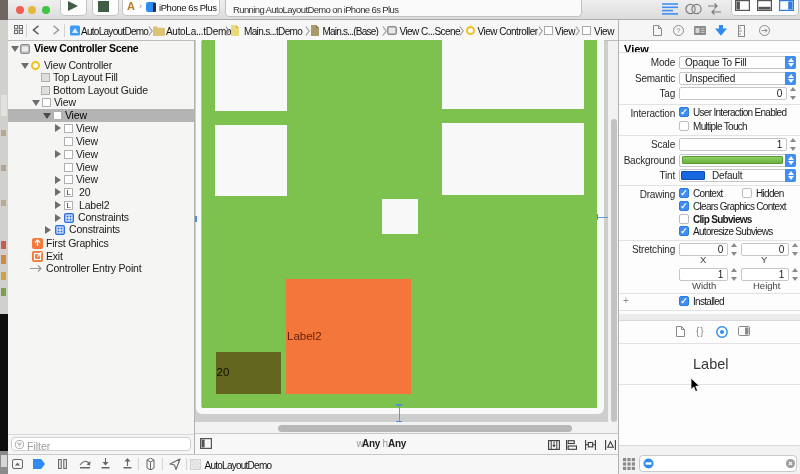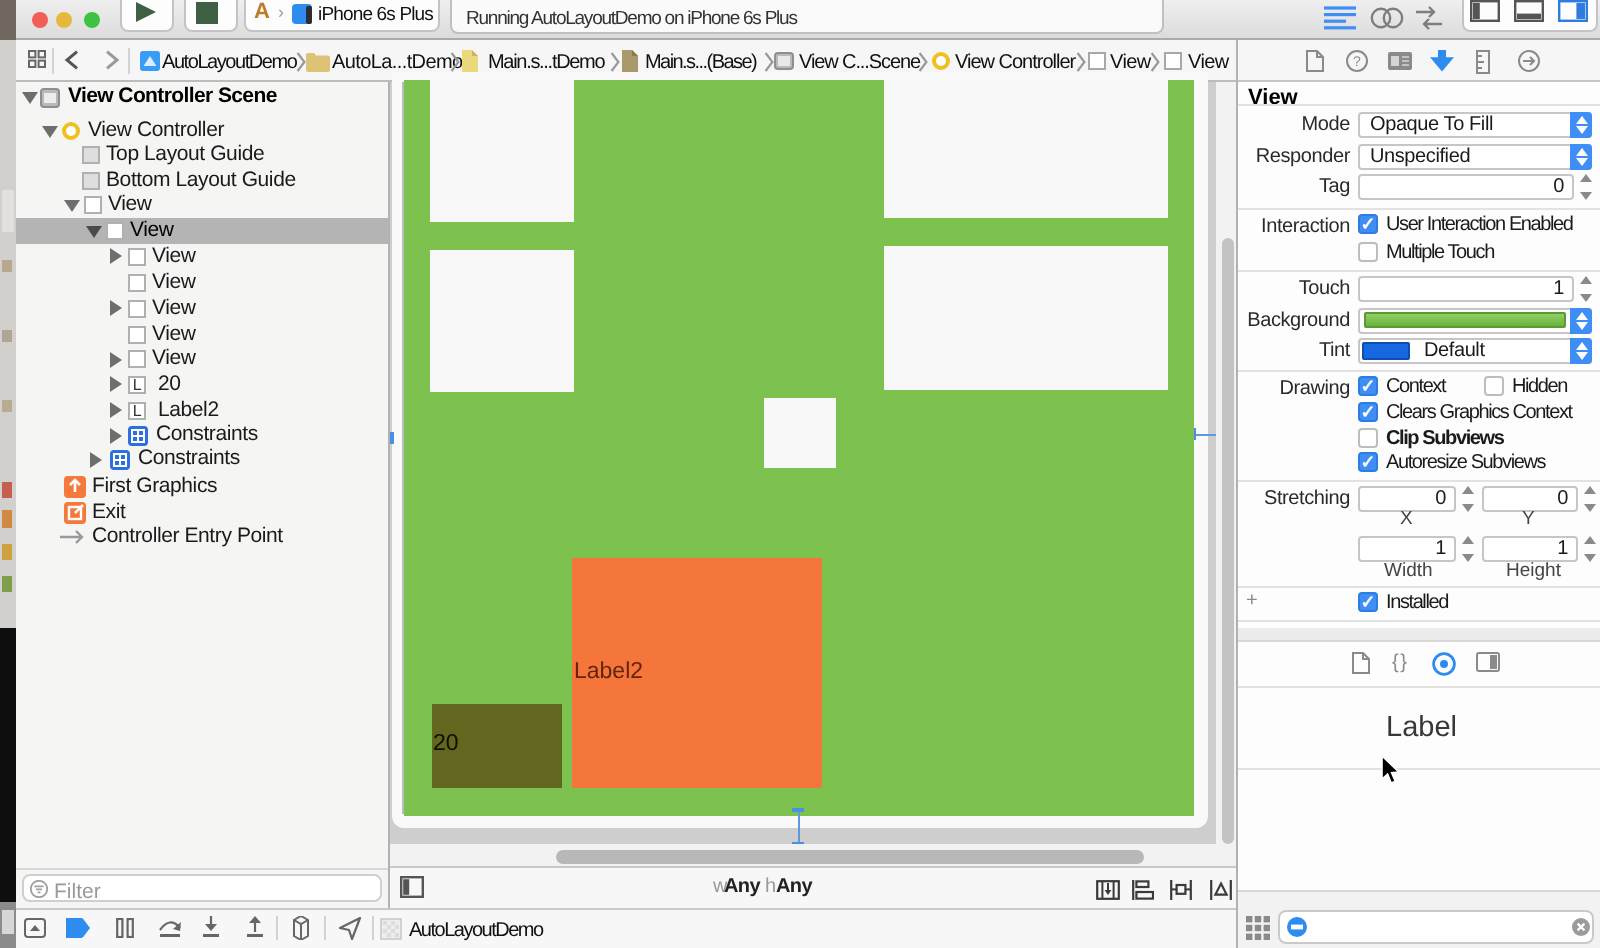--- a/index.html
+++ b/index.html
@@ -210,21 +210,21 @@
 </div>
 
 <div class="row" style="left:0;top:58.5px;width:194px;">
   <span class="tri-d" style="position:absolute;left:21px;top:4px;"></span>
   <span style="position:absolute;left:31px;top:2px;width:9px;height:9px;border-radius:50%;border:2.5px solid #f0c020;box-sizing:border-box;background:#fff;"></span>
   <span style="position:absolute;left:44px;">View Controller</span>
 </div>
 
 <div class="row" style="left:0;top:71px;width:194px;">
   <span class="sq" style="position:absolute;left:41px;top:2px;background:#dedede;"></span>
-  <span style="position:absolute;left:53px;">Top Layout Guide</span>
+  <span style="position:absolute;left:53px;">Top Layout Fill</span>
 </div>
 
 <div class="row" style="left:0;top:83.5px;width:194px;">
   <span class="sq" style="position:absolute;left:41px;top:2px;background:#dedede;"></span>
   <span style="position:absolute;left:53px;">Bottom Layout Guide</span>
 </div>
 
 <div class="row" style="left:0;top:95.5px;width:194px;">
   <span class="tri-d" style="position:absolute;left:32px;top:4px;"></span>
   <span class="sq" style="position:absolute;left:42px;top:2px;"></span>
@@ -513,21 +513,21 @@
 <div class="ab" style="left:624px;top:43px;font-size:11px;font-weight:bold;color:#000;">View</div>
 <div class="sep" style="left:619px;top:52px;width:181px;"></div>
 
 <div class="ilab" style="left:575px;top:57px;width:100px;">Mode</div>
 <div class="fld" style="left:679px;top:56px;width:117px;height:13px;padding-left:5px;line-height:12px;">Opaque To Fill</div>
 <div class="popcap" style="left:785px;top:56px;height:13px;">
     <span class="u"></span>
     <span class="d"></span>
   </div>
 
-<div class="ilab" style="left:575px;top:72.5px;width:100px;">Responder</div>
+<div class="ilab" style="left:575px;top:72.5px;width:100px;">Semantic</div>
 <div class="fld" style="left:679px;top:71.5px;width:117px;height:13px;padding-left:5px;line-height:12px;">Unspecified</div>
 <div class="popcap" style="left:785px;top:71.5px;height:13px;">
     <span class="u"></span>
     <span class="d"></span>
   </div>
 
 <div class="ilab" style="left:575px;top:88px;width:100px;">Tag</div>
 <div class="fld" style="left:679px;top:87px;width:108px;height:13px;padding-right:4px;line-height:12px;text-align:right;">0</div>
 <div class="stepper" style="left:789px;top:87px;">
     <span class="u"></span>
@@ -536,21 +536,21 @@
 <div class="sep" style="left:619px;top:103.5px;width:181px;"></div>
 
 <div class="ilab" style="left:575px;top:107.5px;width:100px;">Interaction</div>
 <div class="cb on" style="left:679px;top:107px;">✓</div>
 <div class="cbt" style="left:693px;top:107px;">User Interaction Enabled</div>
 
 <div class="cb off" style="left:679px;top:120.5px;"></div>
 <div class="cbt" style="left:693px;top:120.5px;">Multiple Touch</div>
 <div class="sep" style="left:619px;top:135px;width:181px;"></div>
 
-<div class="ilab" style="left:575px;top:139px;width:100px;">Touch</div>
+<div class="ilab" style="left:575px;top:139px;width:100px;">Scale</div>
 <div class="fld" style="left:679px;top:138px;width:108px;height:13px;padding-right:4px;line-height:12px;text-align:right;">1</div>
 <div class="stepper" style="left:789px;top:138px;">
     <span class="u"></span>
     <span class="d"></span>
   </div>
 
 <div class="ilab" style="left:575px;top:154.5px;width:100px;">Background</div>
 <div class="fld" style="left:679px;top:153.5px;width:117px;height:13px;"></div>
 <div class="ab" style="left:682px;top:156px;width:101px;height:8px;background:linear-gradient(#8ed063,#6cb23e);border:1px solid #5a9a34;box-sizing:border-box;border-radius:1px;"></div>
 <div class="popcap" style="left:785px;top:153.5px;height:13px;">

